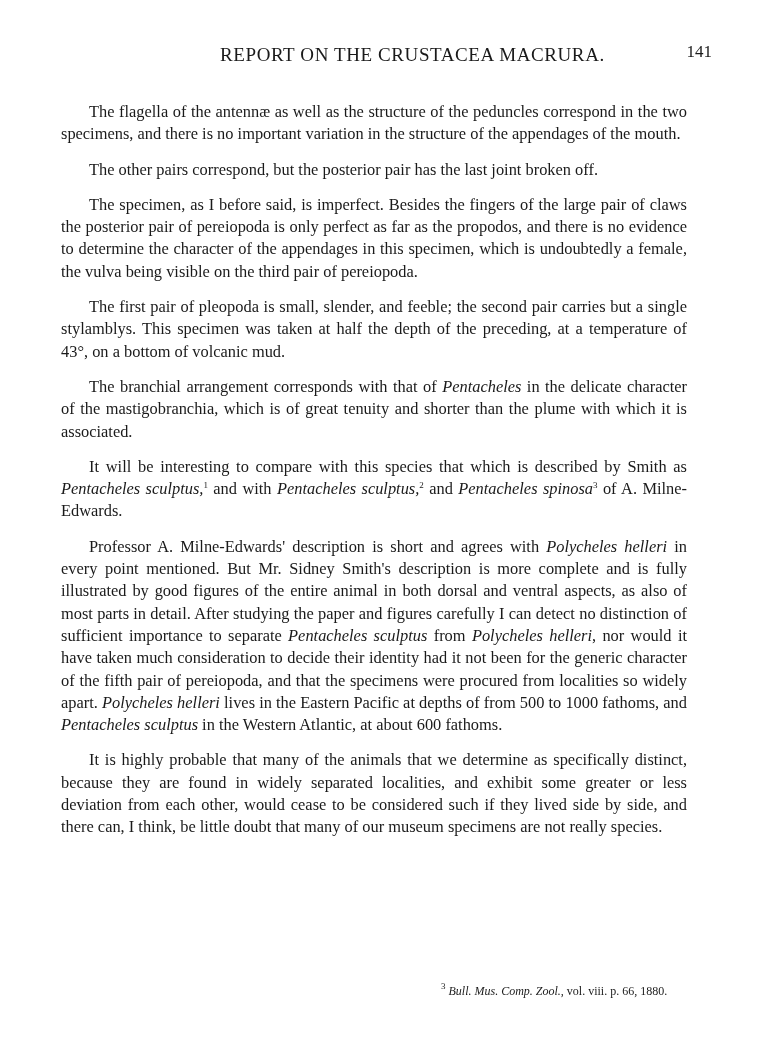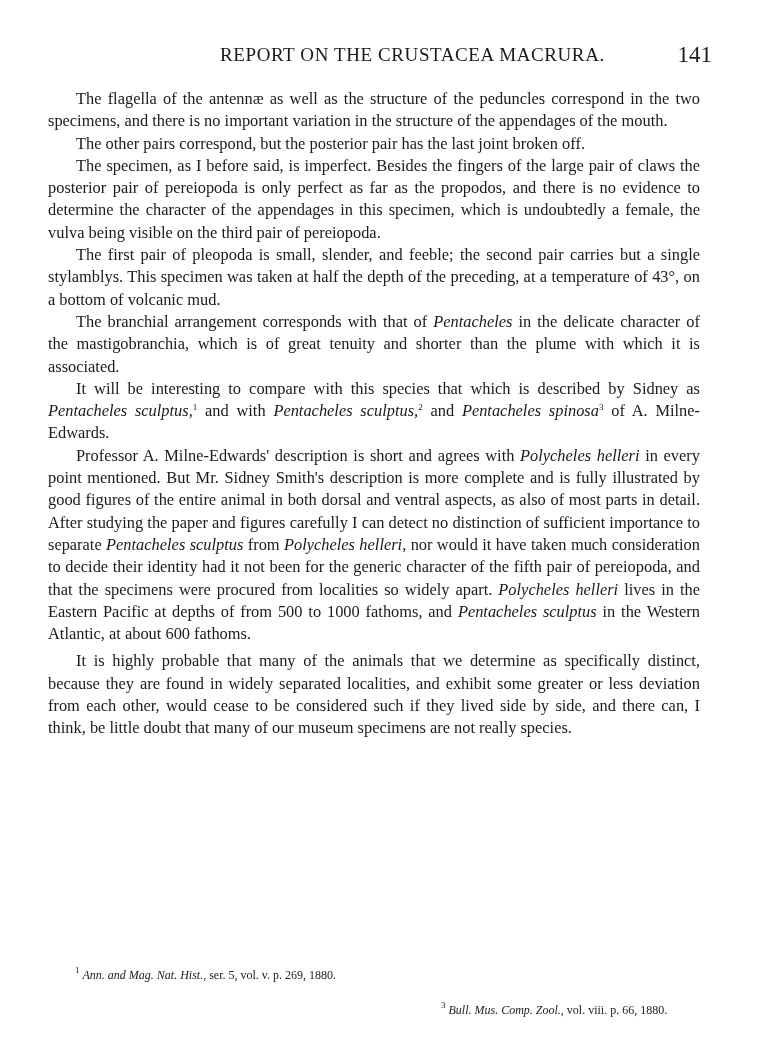--- a/index.html
+++ b/index.html
@@ -7,27 +7,27 @@
     width: 776px; height: 1050px; position: relative; overflow: hidden;
     font-family: "Liberation Serif", "DejaVu Serif", serif; color: #1a1a1a;
   }
   .header {
     position: absolute; top: 44px; left: 0; width: 776px; height: 24px;
   }
   .running-title {
     position: absolute; left: 220px; top: 0; font-size: 19px; letter-spacing: 0.6px;
   }
   .page-number {
-    position: absolute; right: 64px; top: -2px; font-size: 23px;
+    position: absolute; right: 64px; top: -2px; font-size: 17px;
   }
   .body-text {
     position: absolute; left: 48px; top: 88px; width: 652px;
     font-size: 16.4px; line-height: 22.3px; text-align: justify;
   }
-  .para { margin: 0; text-indent: 28px; }
+  .para { margin: 13px; text-indent: 28px; }
   .para.gap { margin-top: 5px; }
   .para i { }
   sup { font-size: 9px; vertical-align: 6px; line-height: 0; }
   .footnotes {
     position: absolute; left: 75px; top: 966px; width: 640px;
     font-size: 12px; line-height: 19px;
   }
   .fn-row { position: relative; height: 19px; white-space: nowrap; }
   .fn-right { position: absolute; left: 366px; top: 16px; }
   .fn i { font-style: italic; }
@@ -39,31 +39,25 @@
   <span class="running-title">REPORT ON THE CRUSTACEA MACRURA.</span>
   <span class="page-number">141</span>
 </div>
 
 <div class="body-text">
   <p class="para"><span>The flagella of the antennæ as well as the structure of the peduncles correspond in the two specimens, and there is no important variation in the structure of the appendages of the mouth.</span></p>
   <p class="para"><span>The other pairs correspond, but the posterior pair has the last joint broken off.</span></p>
   <p class="para"><span>The specimen, as I before said, is imperfect.  Besides the fingers of the large pair of claws the posterior pair of pereiopoda is only perfect as far as the propodos, and there is no evidence to determine the character of the appendages in this specimen, which is undoubtedly a female, the vulva being visible on the third pair of pereiopoda.</span></p>
   <p class="para"><span>The first pair of pleopoda is small, slender, and feeble; the second pair carries but a single stylamblys.  This specimen was taken at half the depth of the preceding, at a temperature of 43°, on a bottom of volcanic mud.</span></p>
   <p class="para"><span>The branchial arrangement corresponds with that of </span><i>Pentacheles</i><span> in the delicate character of the mastigobranchia, which is of great tenuity and shorter than the plume with which it is associated.</span></p>
-  <p class="para"><span>It will be interesting to compare with this species that which is described by Sidney as </span><i>Pentacheles sculptus,</i><sup>1</sup><span> and with </span><i>Pentacheles sculptus,</i><sup>2</sup><span> and </span><i>Pentacheles spinosa</i><sup>3</sup><span> of A. Milne-Edwards.</span></p>
+  <p class="para"><span>It will be interesting to compare with this species that which is described by Smith as </span><i>Pentacheles sculptus,</i><sup>1</sup><span> and with </span><i>Pentacheles sculptus,</i><sup>2</sup><span> and </span><i>Pentacheles spinosa</i><sup>3</sup><span> of A. Milne-Edwards.</span></p>
   <p class="para"><span>Professor A. Milne-Edwards' description is short and agrees with </span><i>Polycheles helleri</i><span> in every point mentioned.  But Mr. Sidney Smith's description is more complete and is fully illustrated by good figures of the entire animal in both dorsal and ventral aspects, as also of most parts in detail.  After studying the paper and figures carefully I can detect no distinction of sufficient importance to separate </span><i>Pentacheles sculptus</i><span> from </span><i>Polycheles helleri</i><span>, nor would it have taken much consideration to decide their identity had it not been for the generic character of the fifth pair of pereiopoda, and that the specimens were procured from localities so widely apart.  </span><i>Polycheles helleri</i><span> lives in the Eastern Pacific at depths of from 500 to 1000 fathoms, and </span><i>Pentacheles sculptus</i><span> in the Western Atlantic, at about 600 fathoms.</span></p>
   <p class="para gap"><span>It is highly probable that many of the animals that we determine as specifically distinct, because they are found in widely separated localities, and exhibit some greater or less deviation from each other, would cease to be considered such if they lived side by side, and there can, I think, be little doubt that many of our museum specimens are not really species.</span></p>
 </div>
 
 <div class="footnotes">
-  <div class="fn-row">
-    <span class="fn">
-      <sup>1</sup>
-      <i>Ann. and Mag. Nat. Hist.</i><span>, ser. 5, vol. v. p. 269, 1880.</span>
-    </span>
-  </div>
   <div class="fn-row">
     <span class="fn fn-right">
       <sup>3</sup>
       <i>Bull. Mus. Comp. Zool.</i><span>, vol. viii. p. 66, 1880.</span>
     </span>
   </div>
 </div>
 
 </body></html>

